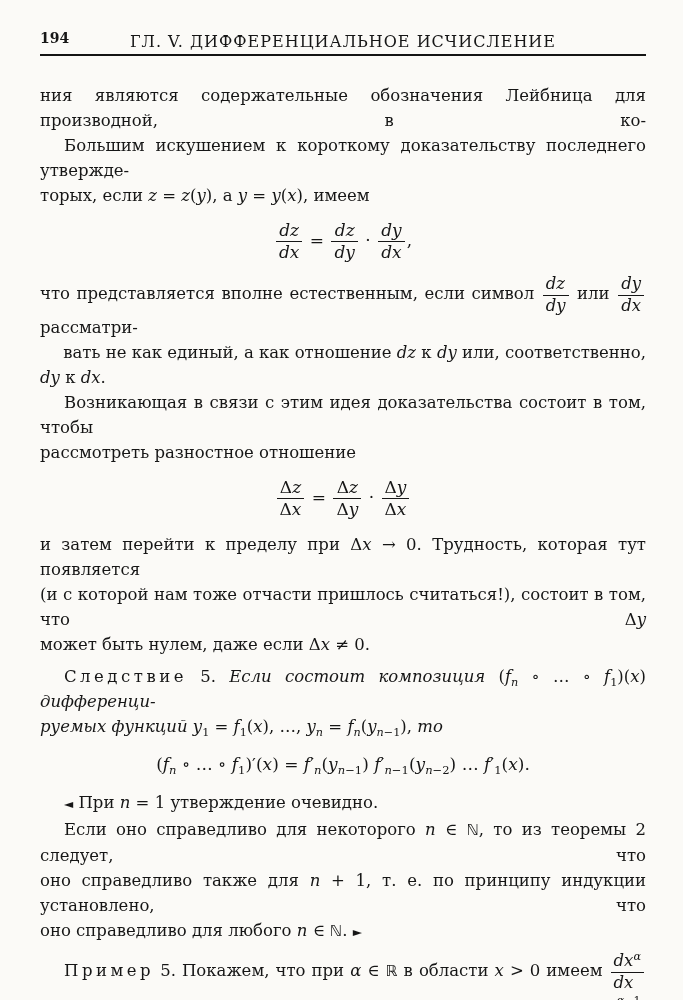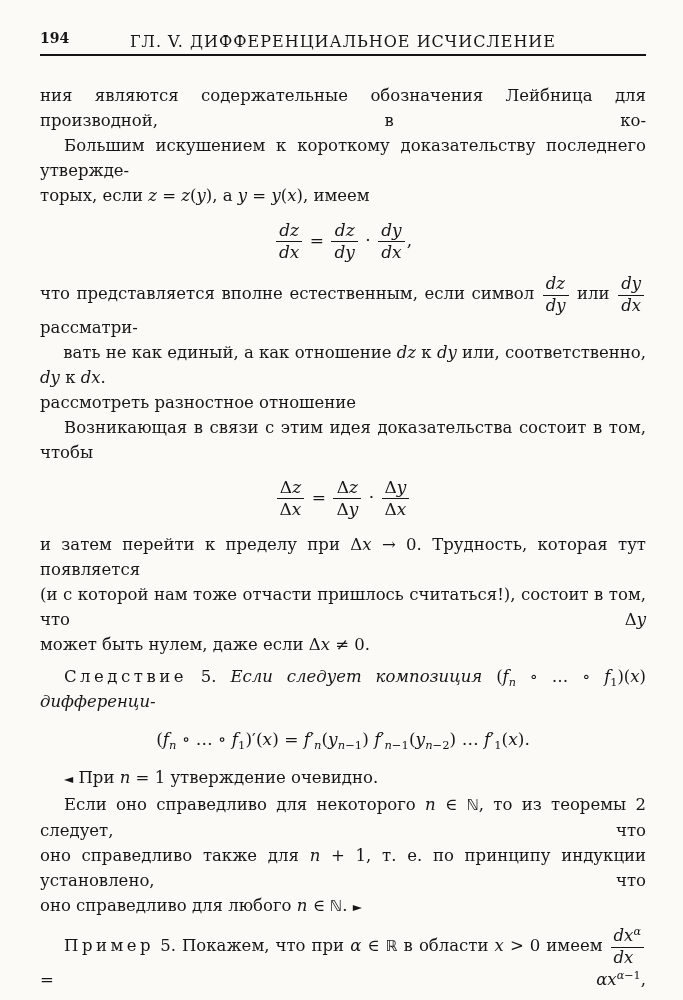--- a/index.html
+++ b/index.html
@@ -54,31 +54,32 @@
         <span class="line jl">ния являются содержательные обозначения Лейбница для производной, в ко-</span>
         <span class="line jl ind">Большим искушением к короткому доказательству последнего утвержде-</span>
         <span class="line ll">торых, если <i>z</i> = <i>z</i>(<i>y</i>), а <i>y</i> = <i>y</i>(<i>x</i>), имеем</span>
       </div>
       <div class="formula"><span class="frac"><span class="num"><i>dz</i></span><span class="den"><i>dx</i></span></span> = <span class="frac"><span class="num"><i>dz</i></span><span class="den"><i>dy</i></span></span> · <span class="frac"><span class="num"><i>dy</i></span><span class="den"><i>dx</i></span></span>,</div>
       <div class="para">
         <span class="line jl">что представляется вполне естественным, если символ <span class="frac"><span class="num"><i>dz</i></span><span class="den"><i>dy</i></span></span> или <span class="frac"><span class="num"><i>dy</i></span><span class="den"><i>dx</i></span></span> рассматри-</span>
         <span class="line ll">вать не как единый, а как отношение <i>dz</i> к <i>dy</i> или, соответственно, <i>dy</i> к <i>dx</i>.</span>
       </div>
       <div class="para">
+        <span class="line jl ind">Возникающая в связи с этим идея доказательства состоит в том, чтобы</span>
         <span class="line ll">рассмотреть разностное отношение</span>
-        <span class="line jl ind">Возникающая в связи с этим идея доказательства состоит в том, чтобы</span>
       </div>
       <div class="formula"><span class="frac"><span class="num">Δ<i>z</i></span><span class="den">Δ<i>x</i></span></span> = <span class="frac"><span class="num">Δ<i>z</i></span><span class="den">Δ<i>y</i></span></span> · <span class="frac"><span class="num">Δ<i>y</i></span><span class="den">Δ<i>x</i></span></span></div>
       <div class="para">
         <span class="line jl">и затем перейти к пределу при Δ<i>x</i> → 0.  Трудность, которая тут появляется</span>
         <span class="line jl">(и с которой нам тоже отчасти пришлось считаться!), состоит в том, что Δ<i>y</i></span>
         <span class="line ll">может быть нулем, даже если Δ<i>x</i> ≠ 0.</span>
       </div>
       <div class="para sp-before">
-        <span class="line jl ind"><span class="lsp">Следствие</span> 5. <i>Если следует композиция</i> (<i>f<sub>n</sub></i> ∘ … ∘ <i>f</i><sub>1</sub>)(<i>x</i>) <i>дифференци-</i></span>
+        <span class="line jl ind"><span class="lsp">Следствие</span> 5. <i>Если состоит композиция</i> (<i>f<sub>n</sub></i> ∘ … ∘ <i>f</i><sub>1</sub>)(<i>x</i>) <i>дифференци-</i></span>
+        <span class="line ll"><i>руемых функций</i> <i>y</i><sub>1</sub> = <i>f</i><sub>1</sub>(<i>x</i>), …,  <i>y<sub>n</sub></i> = <i>f<sub>n</sub></i>(<i>y</i><sub><i>n</i>−1</sub>), <i>то</i></span>
       </div>
       <div class="formula">(<i>f<sub>n</sub></i> ∘ … ∘ <i>f</i><sub>1</sub>)′(<i>x</i>) = <i>f</i>′<sub><i>n</i></sub>(<i>y</i><sub><i>n</i>−1</sub>) <i>f</i>′<sub><i>n</i>−1</sub>(<i>y</i><sub><i>n</i>−2</sub>) … <i>f</i>′<sub>1</sub>(<i>x</i>).</div>
       <div class="para">
         <span class="line ll ind"><span class="mark">◄</span> При <i>n</i> = 1 утверждение очевидно.</span>
       </div>
       <div class="para">
         <span class="line jl ind">Если оно справедливо для некоторого <i>n</i> ∈ <span class="bb">ℕ</span>, то из теоремы 2 следует, что</span>
         <span class="line jl">оно справедливо также для <i>n</i> + 1, т. е. по принципу индукции установлено, что</span>
         <span class="line ll">оно справедливо для любого <i>n</i> ∈ <span class="bb">ℕ</span>. <span class="mark">►</span></span>
       </div>

